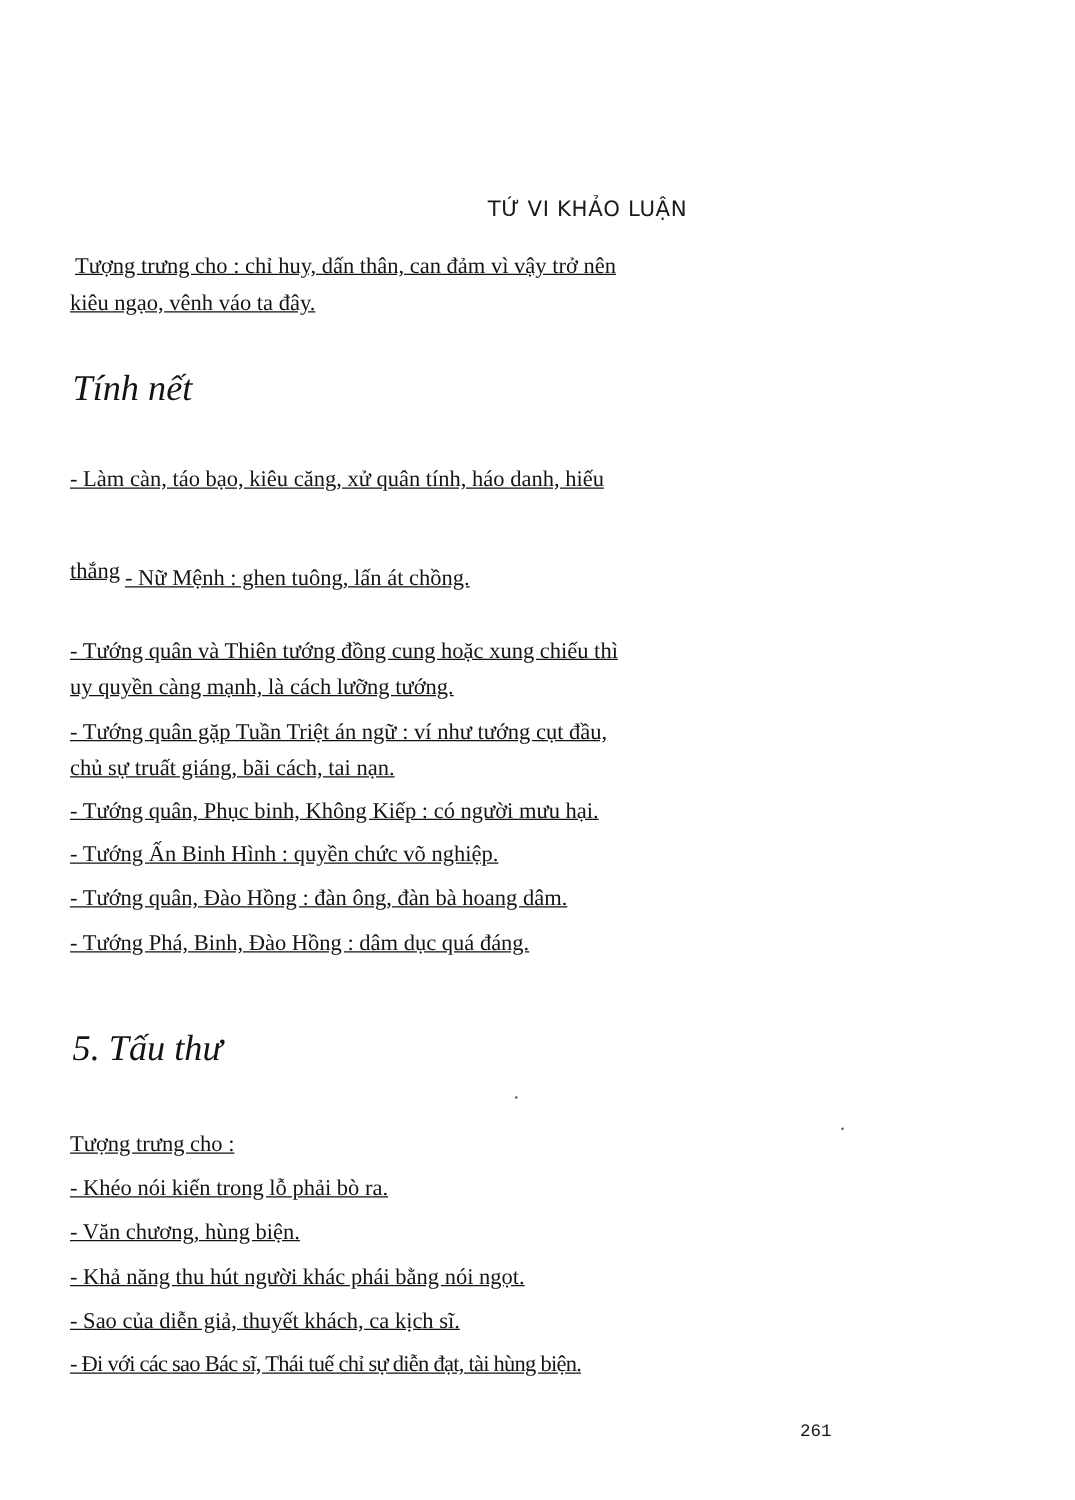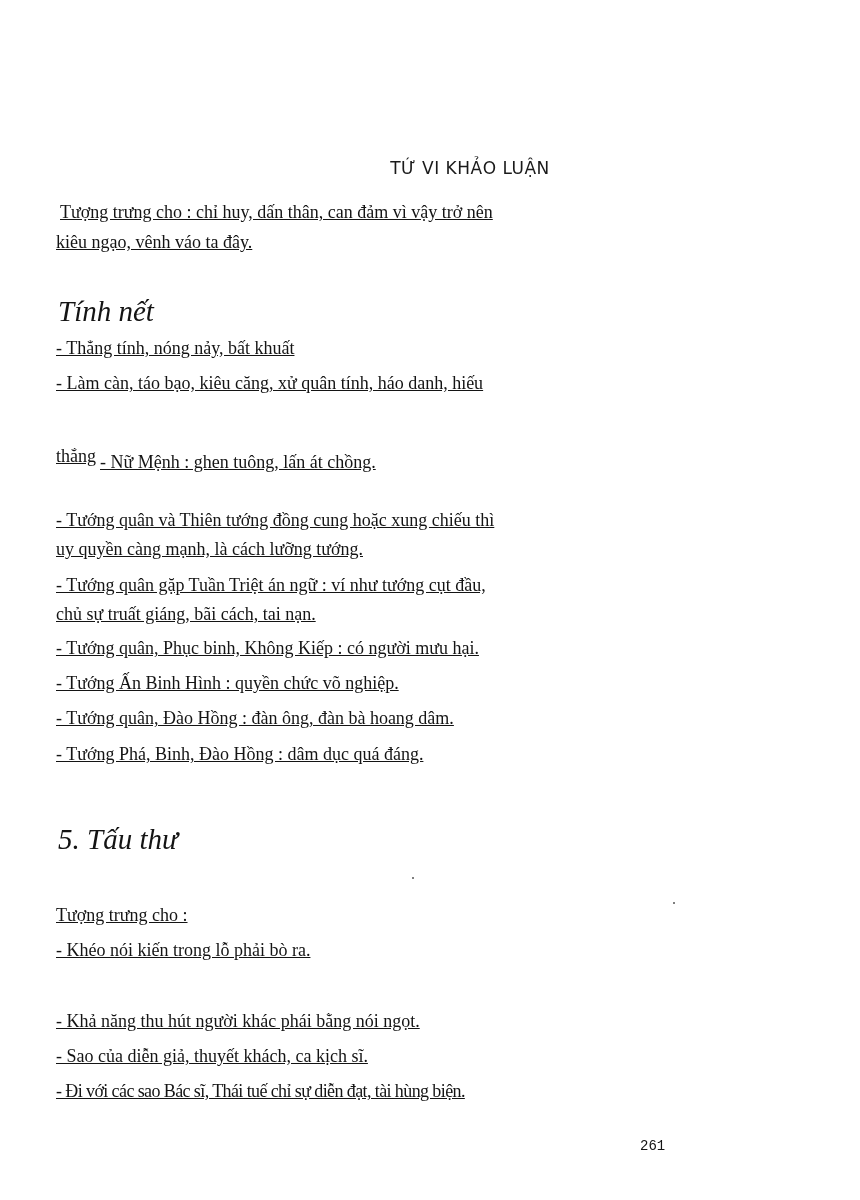--- a/index.html
+++ b/index.html
@@ -27,38 +27,38 @@
 </head>
 <body>
 
 <div class="page">
   <div class="running-head">TỨ VI KHẢO LUẬN</div>
 
   <div class="line" style="top:202px;left:60px;">Tượng trưng cho : chỉ huy, dấn thân, can đảm vì vậy trở nên</div>
   <div class="line" style="top:232px;">kiêu ngạo, vênh váo ta đây.</div>
 
   <div class="heading" style="top:295px;">Tính nết</div>
-  <div class="line" style="top:338px;">- Thẳng tính, nóng nảy, bất khuất</div>
   <div class="line" style="top:373px;">- Làm càn, táo bạo, kiêu căng, xử quân tính, háo danh, hiếu</div>
   <div class="line" style="top:402px;margin-top:44px;">thắng</div>
   <div class="line" style="top:452px;margin-left:44px;">- Nữ Mệnh : ghen tuông, lấn át chồng.</div>
 
   <div class="line" style="top:510px;">- Tướng quân và Thiên tướng đồng cung hoặc xung chiếu thì</div>
   <div class="line" style="top:539px;">uy quyền càng mạnh, là cách lưỡng tướng.</div>
   <div class="line" style="top:575px;">- Tướng quân gặp Tuần Triệt án ngữ : ví như tướng cụt đầu,</div>
   <div class="line" style="top:604px;text-align:right;">chủ sự truất giáng, bãi cách, tai nạn.</div>
   <div class="line" style="top:638px;">- Tướng quân, Phục binh, Không Kiếp : có người mưu hại.</div>
   <div class="line" style="top:673px;">- Tướng Ấn Binh Hình : quyền chức võ nghiệp.</div>
   <div class="line" style="top:708px;">- Tướng quân, Đào Hồng : đàn ông, đàn bà hoang dâm.</div>
   <div class="line" style="top:744px;">- Tướng Phá, Binh, Đào Hồng : dâm dục quá đáng.</div>
 
   <div class="heading" style="top:823px;">5. Tấu thư</div>
   <div class="speck" style="left:412px;top:877px;"></div>
   <div class="speck" style="left:673px;top:902px;"></div>
 
   <div class="line" style="top:905px;">Tượng trưng cho :</div>
   <div class="line" style="top:940px;">- Khéo nói kiến trong lỗ phải bò ra.</div>
+  <div class="line" style="top:975px;">- Văn chương, hùng biện.</div>
   <div class="line" style="top:1011px;">- Khả năng thu hút người khác phái bằng nói ngọt.</div>
   <div class="line" style="top:1046px;">- Sao của diễn giả, thuyết khách, ca kịch sĩ.</div>
   <div class="line" style="top:1081px;letter-spacing:-0.6px;">- Đi với các sao Bác sĩ, Thái tuế chỉ sự diễn đạt, tài hùng biện.</div>
 
   <div class="page-number">261</div>
 </div>
 
 </body></html>

